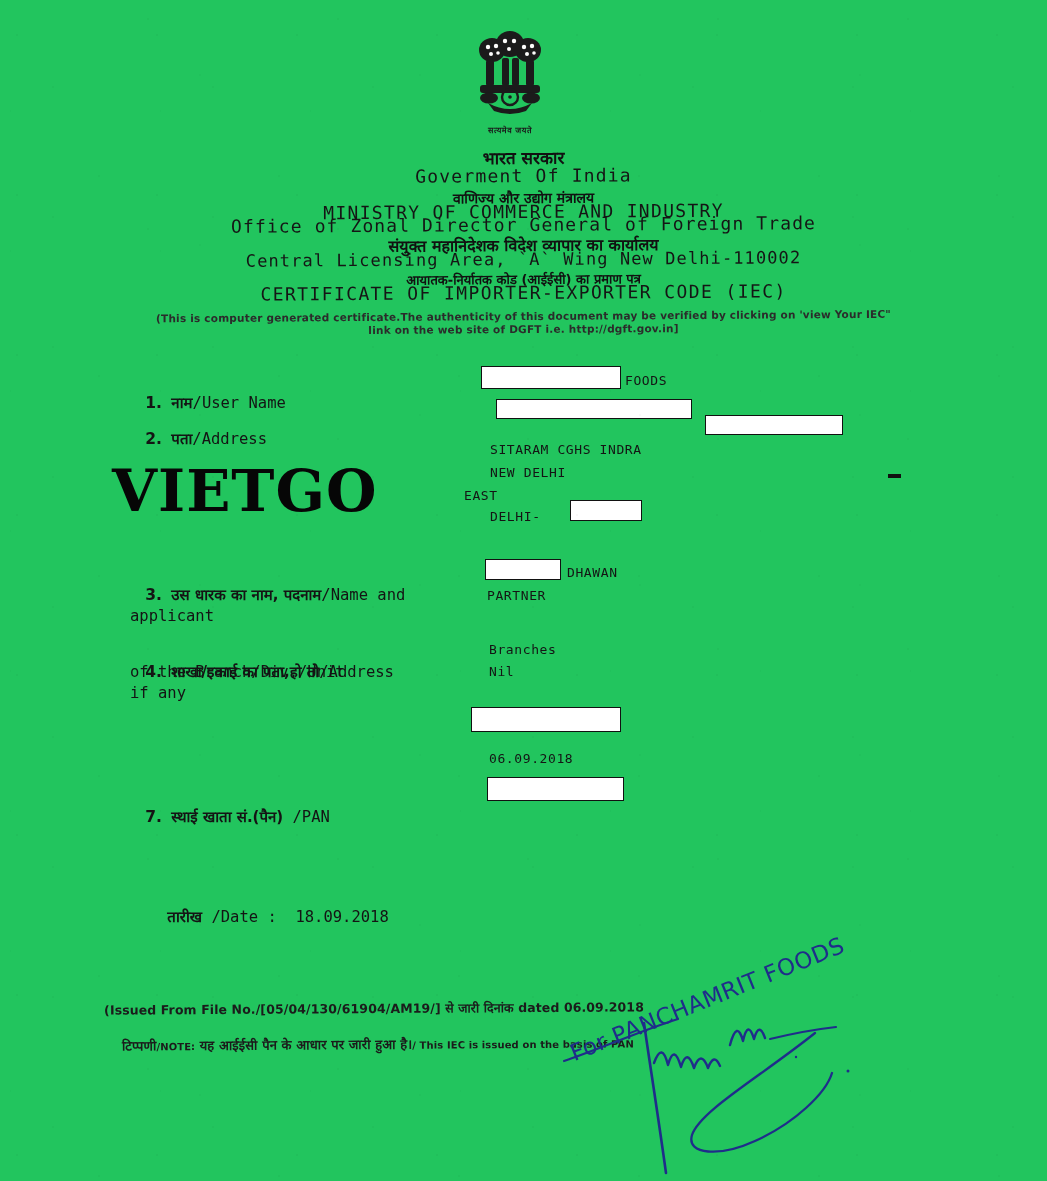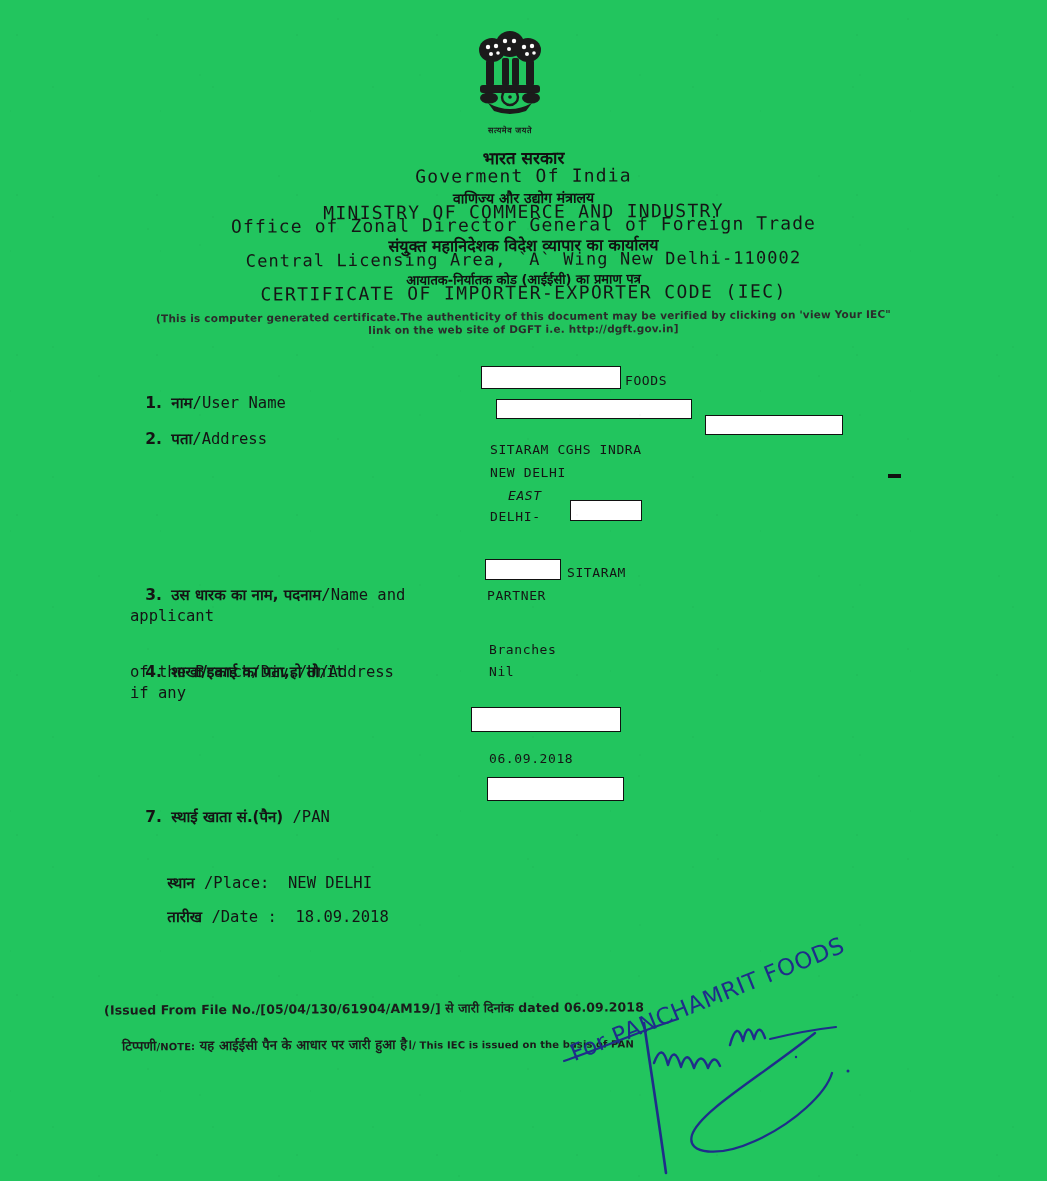--- a/index.html
+++ b/index.html
@@ -237,55 +237,53 @@
   <div class="value" style="left:625px; top:370px;">FOODS</div>
 
   <div class="label" style="left:108px; top:408px;">
     <span class="num">2.</span><span> </span><span class="dev">पता</span><span>/Address</span>
   </div>
   <div class="redact" style="left:496px; top:399px; width:196px; height:20px;"></div>
   <div class="value" style="left:490px; top:419px;margin-top:20px;">SITARAM CGHS INDRA</div>
   <div class="redact" style="left:705px; top:415px; width:138px; height:20px;"></div>
 
   <div class="value" style="left:490px; top:462px;">NEW DELHI</div>
-  <div class="value" style="left:508px; top:485px;font-style:italic;">EAST</div>
+  <div class="value" style="left:464px; top:485px;">EAST</div>
   <div class="value" style="left:490px; top:506px;">DELHI-</div>
   <div class="redact" style="left:570px; top:500px; width:72px; height:21px;"></div>
 
+  <div class="abs" id="vietgo">VIETGO</div>
 
   <div class="abs" id="artifact-dash"></div>
 
   <div class="label" style="left:108px; top:564px;">
     <span class="num">3.</span><span> </span><span class="dev">उस धारक का नाम, पदनाम</span><span>/Name and</span>
   </div>
   <div class="label" style="left:130px; top:606px;">applicant</div>
   <div class="redact" style="left:485px; top:559px; width:76px; height:21px;"></div>
-  <div class="value" style="left:567px; top:562px;">SITARAM</div>
+  <div class="value" style="left:567px; top:562px;">DHAWAN</div>
   <div class="value" style="left:487px; top:585px;">PARTNER</div>
 
   <div class="label" style="left:108px; top:641px;">
     <span class="num">4.</span><span> </span><span class="dev">शाखा/इकाई का पता,हो तो</span><span>/Address</span>
   </div>
   <div class="label" style="left:130px; top:662px;">of the Branch/Div./Unit</div>
   <div class="label" style="left:130px; top:683px;">if any</div>
   <div class="value" style="left:489px; top:639px;">Branches</div>
   <div class="value" style="left:489px; top:661px;">Nil</div>
 
   <div class="redact" style="left:471px; top:707px; width:150px; height:25px;"></div>
 
   <div class="value" style="left:489px; top:748px;">06.09.2018</div>
 
   <div class="label" style="left:108px; top:786px;">
     <span class="num">7.</span><span> </span><span class="dev">स्थाई खाता सं.(पैन)</span><span> /PAN</span>
   </div>
   <div class="redact" style="left:487px; top:777px; width:137px; height:24px;"></div>
 
-  <div class="label" style="left:130px; top:852px;">
-    <span class="dev">स्थान</span><span> </span><span>/Place:</span><span>  </span><span>NEW DELHI</span>
-  </div>
   <div class="label" style="left:130px; top:886px;">
     <span class="dev">तारीख</span><span> </span><span>/Date :</span><span>  </span><span>18.09.2018</span>
   </div>
 
 
   <div class="footer-line skewed" style="left:104px; top:1000px;">(Issued From File No./[05/04/130/61904/AM19/] से जारी दिनांक dated 06.09.2018</div>
 
   <div class="footer-line skewed" style="left:104px; top:1020px;">
     <span class="dev">टिप्पणी</span><span class="small">/NOTE:</span><span> </span><span class="dev">यह आईईसी पैन के आधार पर जारी हुआ है।</span><span class="small">/ This IEC is issued on the basis of PAN</span>
   </div>

